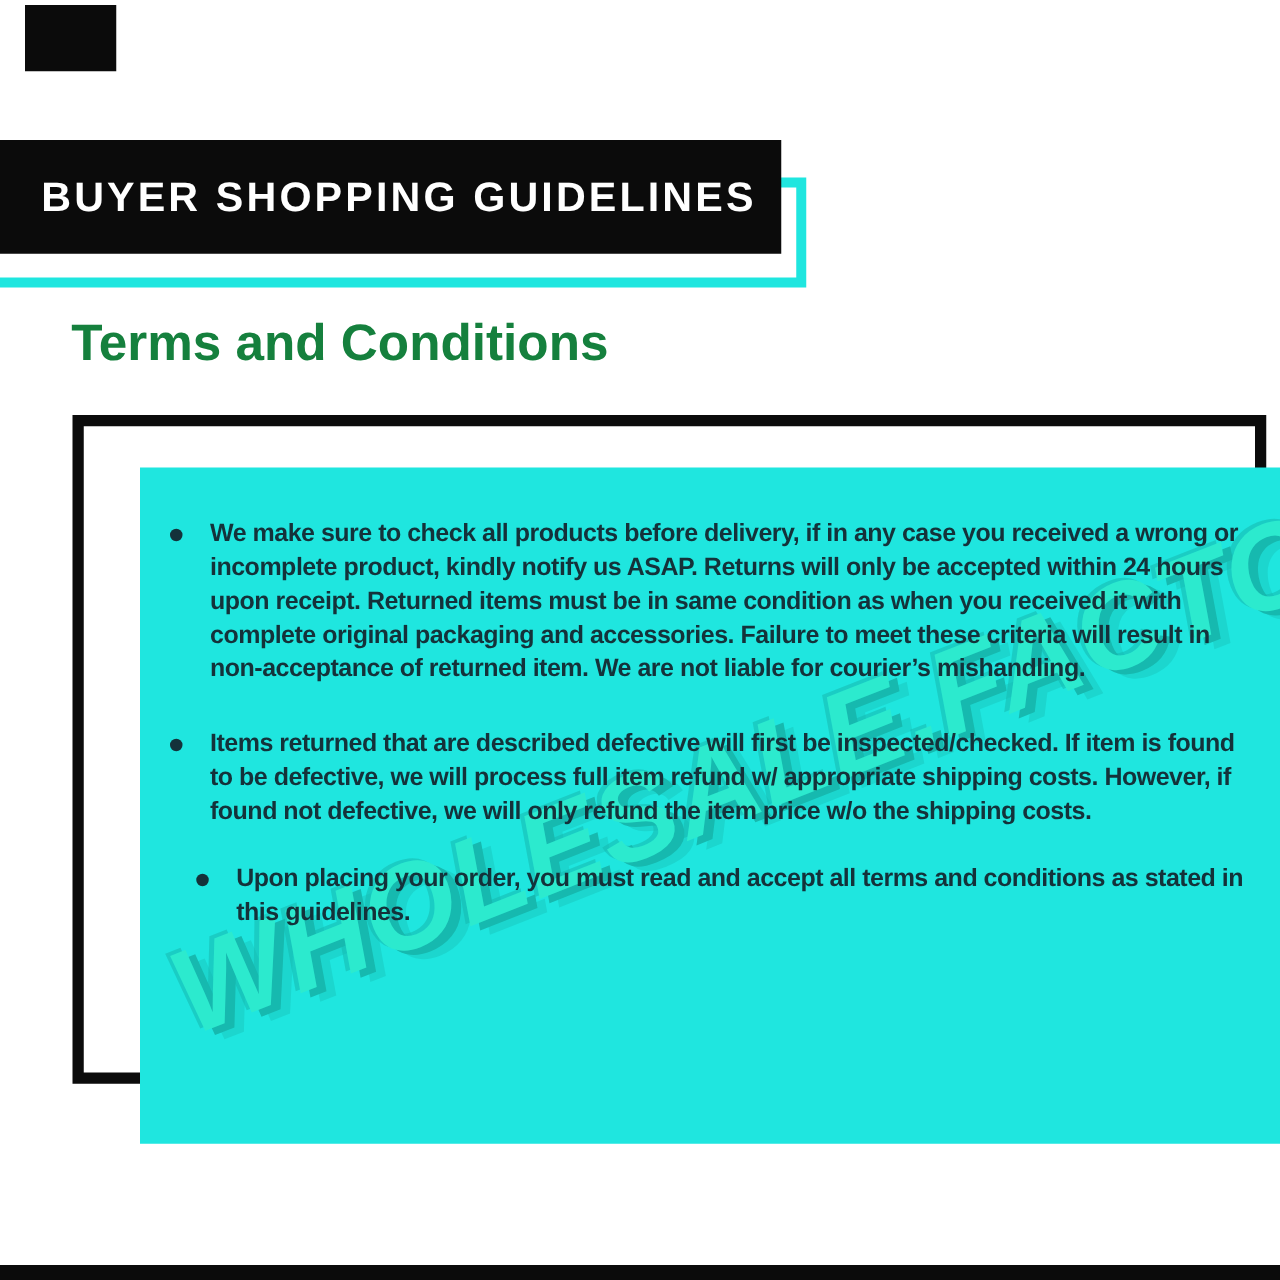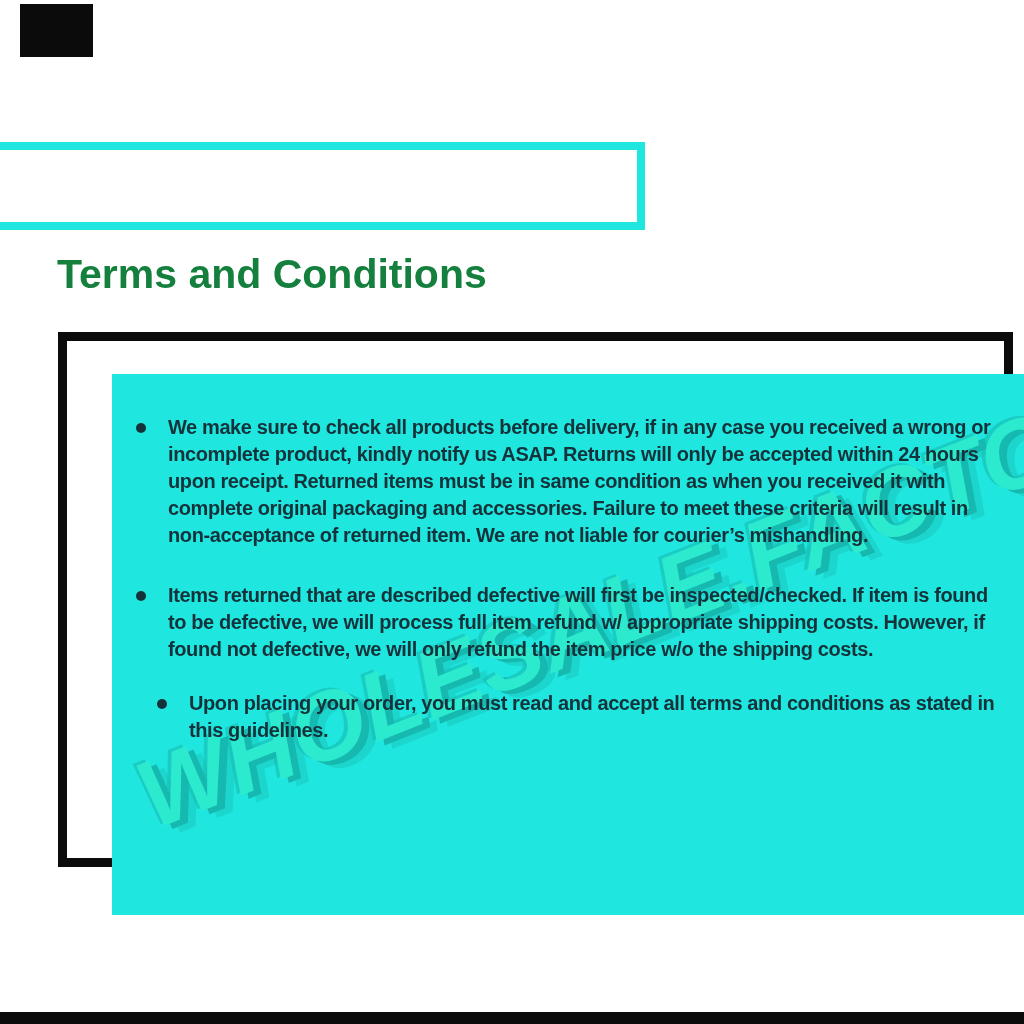--- a/index.html
+++ b/index.html
@@ -72,20 +72,23 @@
 </style>
 </head>
 <body>
 
 <div class="canvas">
 
   <div class="corner-square"></div>
 
   <div class="banner-outline"></div>
 
+  <div class="banner">
+    <span class="banner-title">BUYER SHOPPING GUIDELINES</span>
+  </div>
 
   <div class="heading">Terms and Conditions</div>
 
   <div class="frame"></div>
 
   <div class="panel">
 
     <div class="watermark">WHOLESALE.FACTORY</div>
 
     <div class="term-item">

